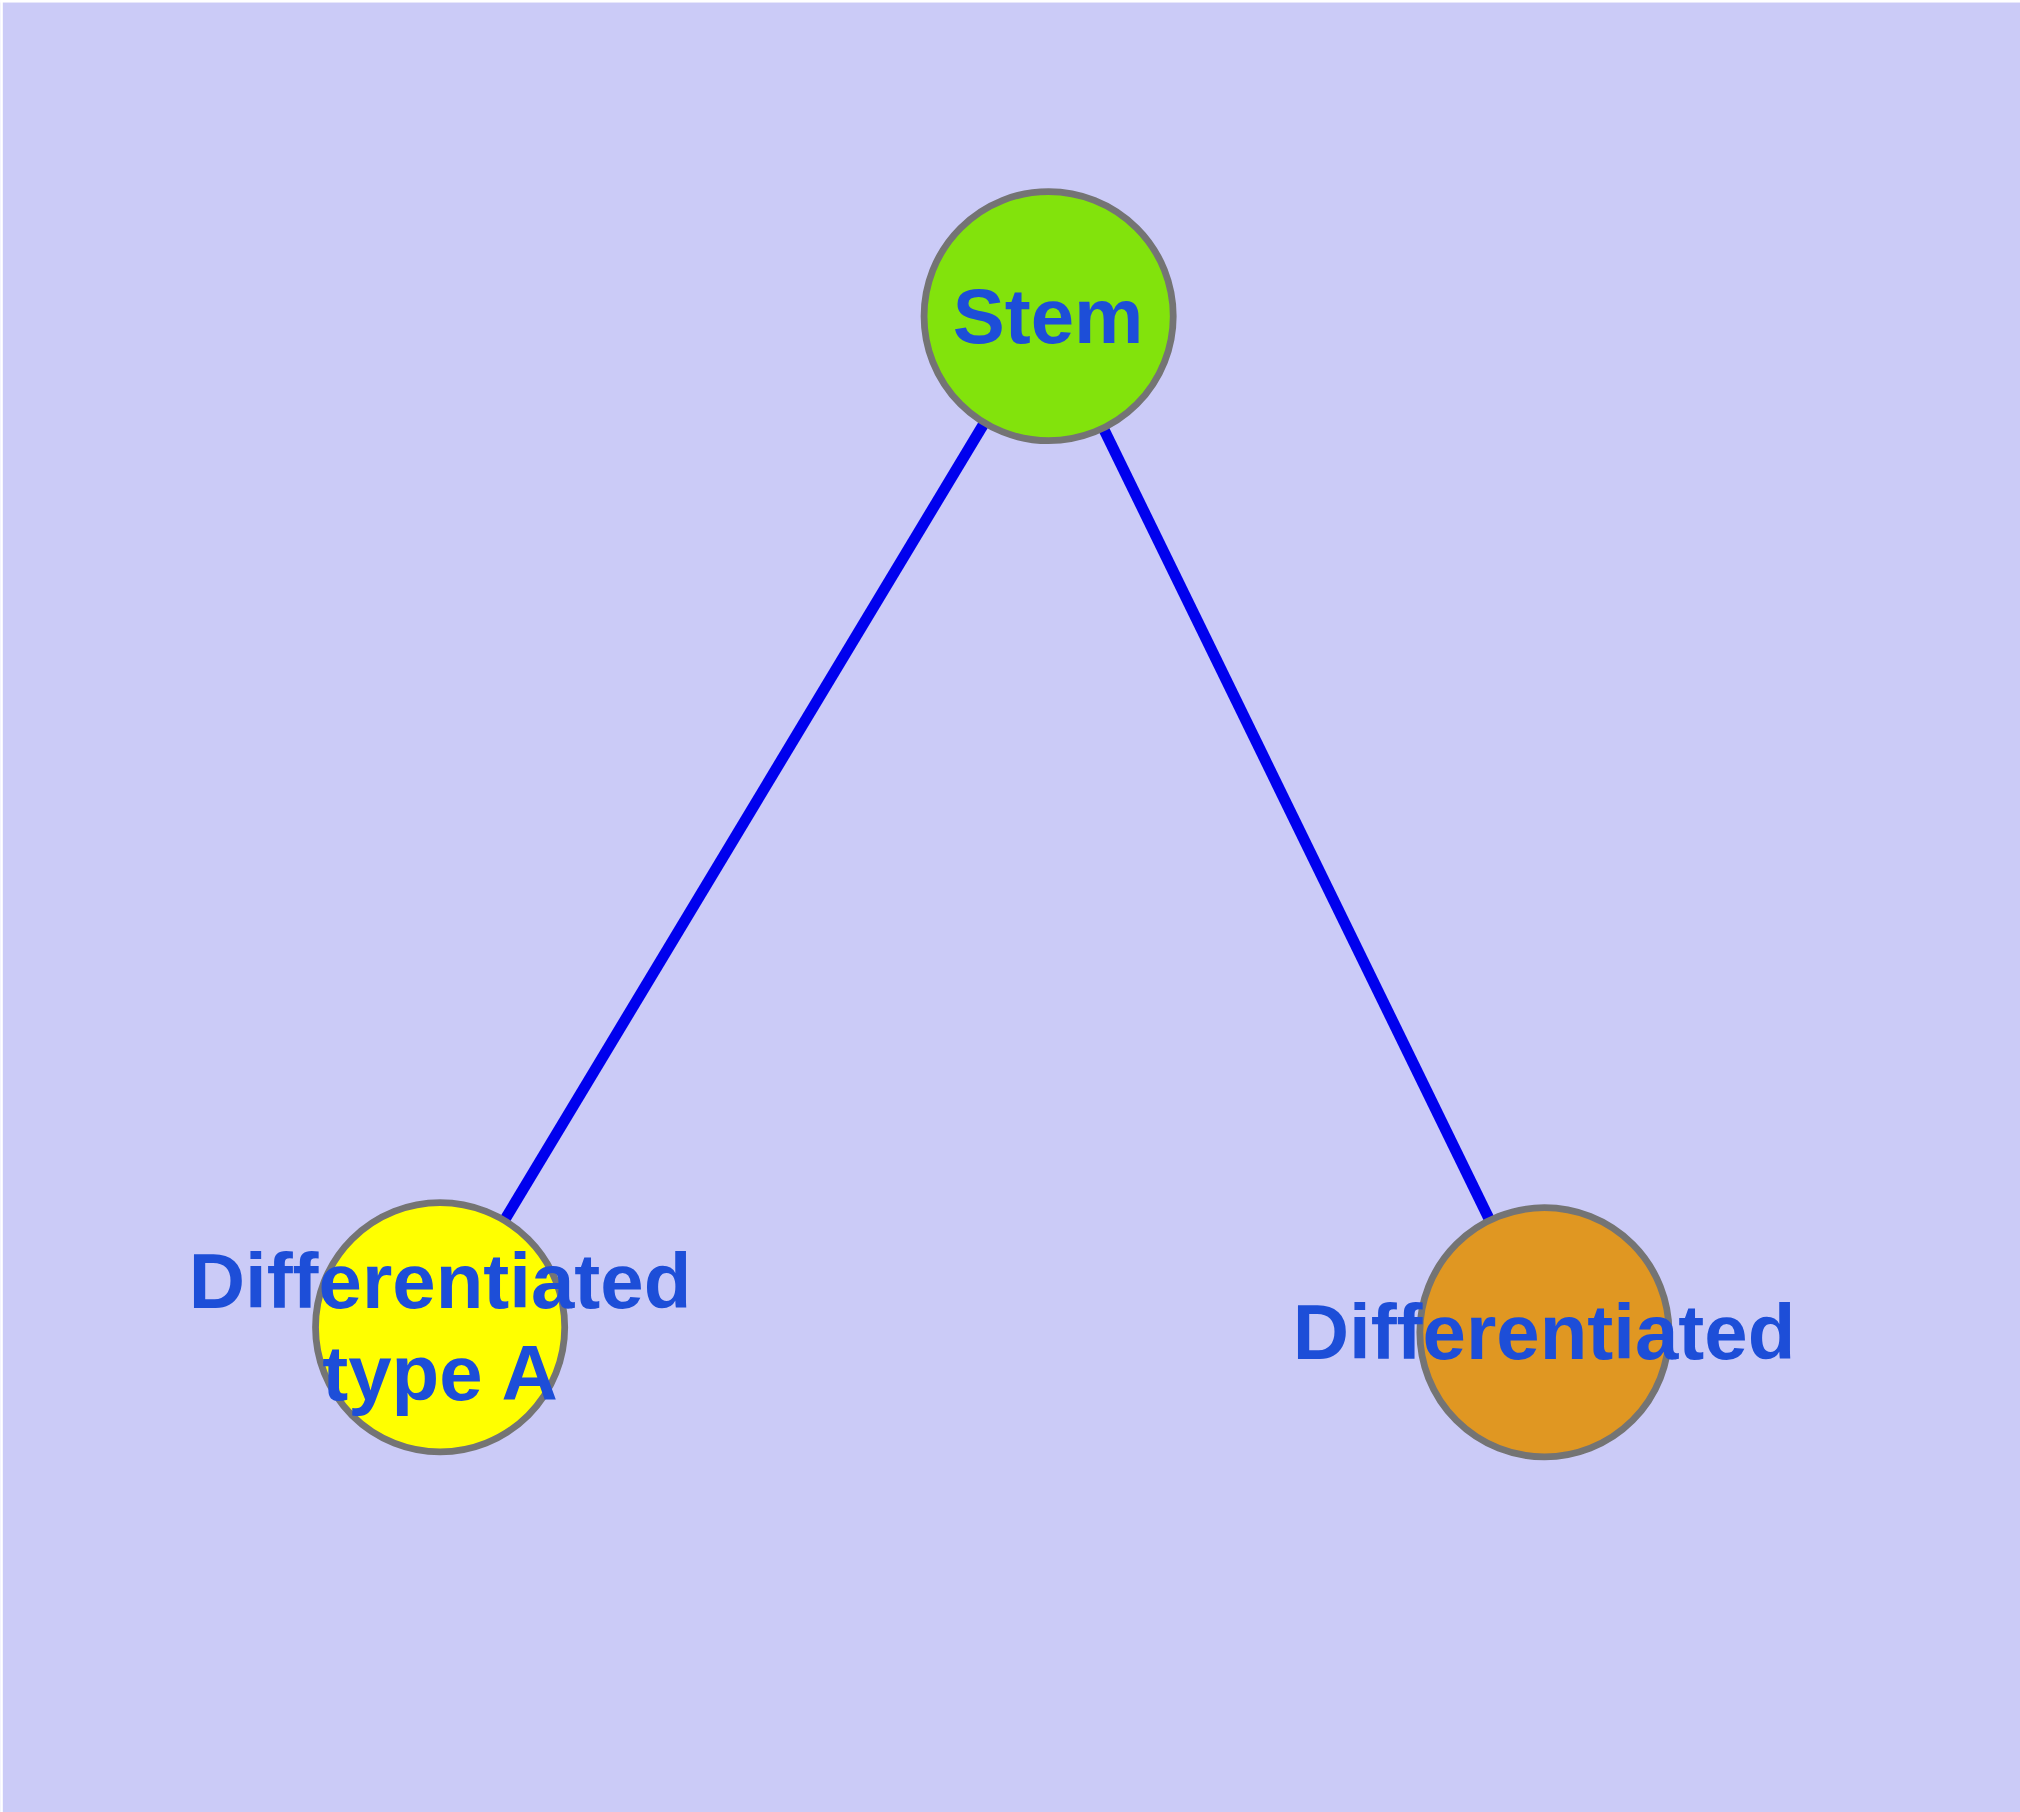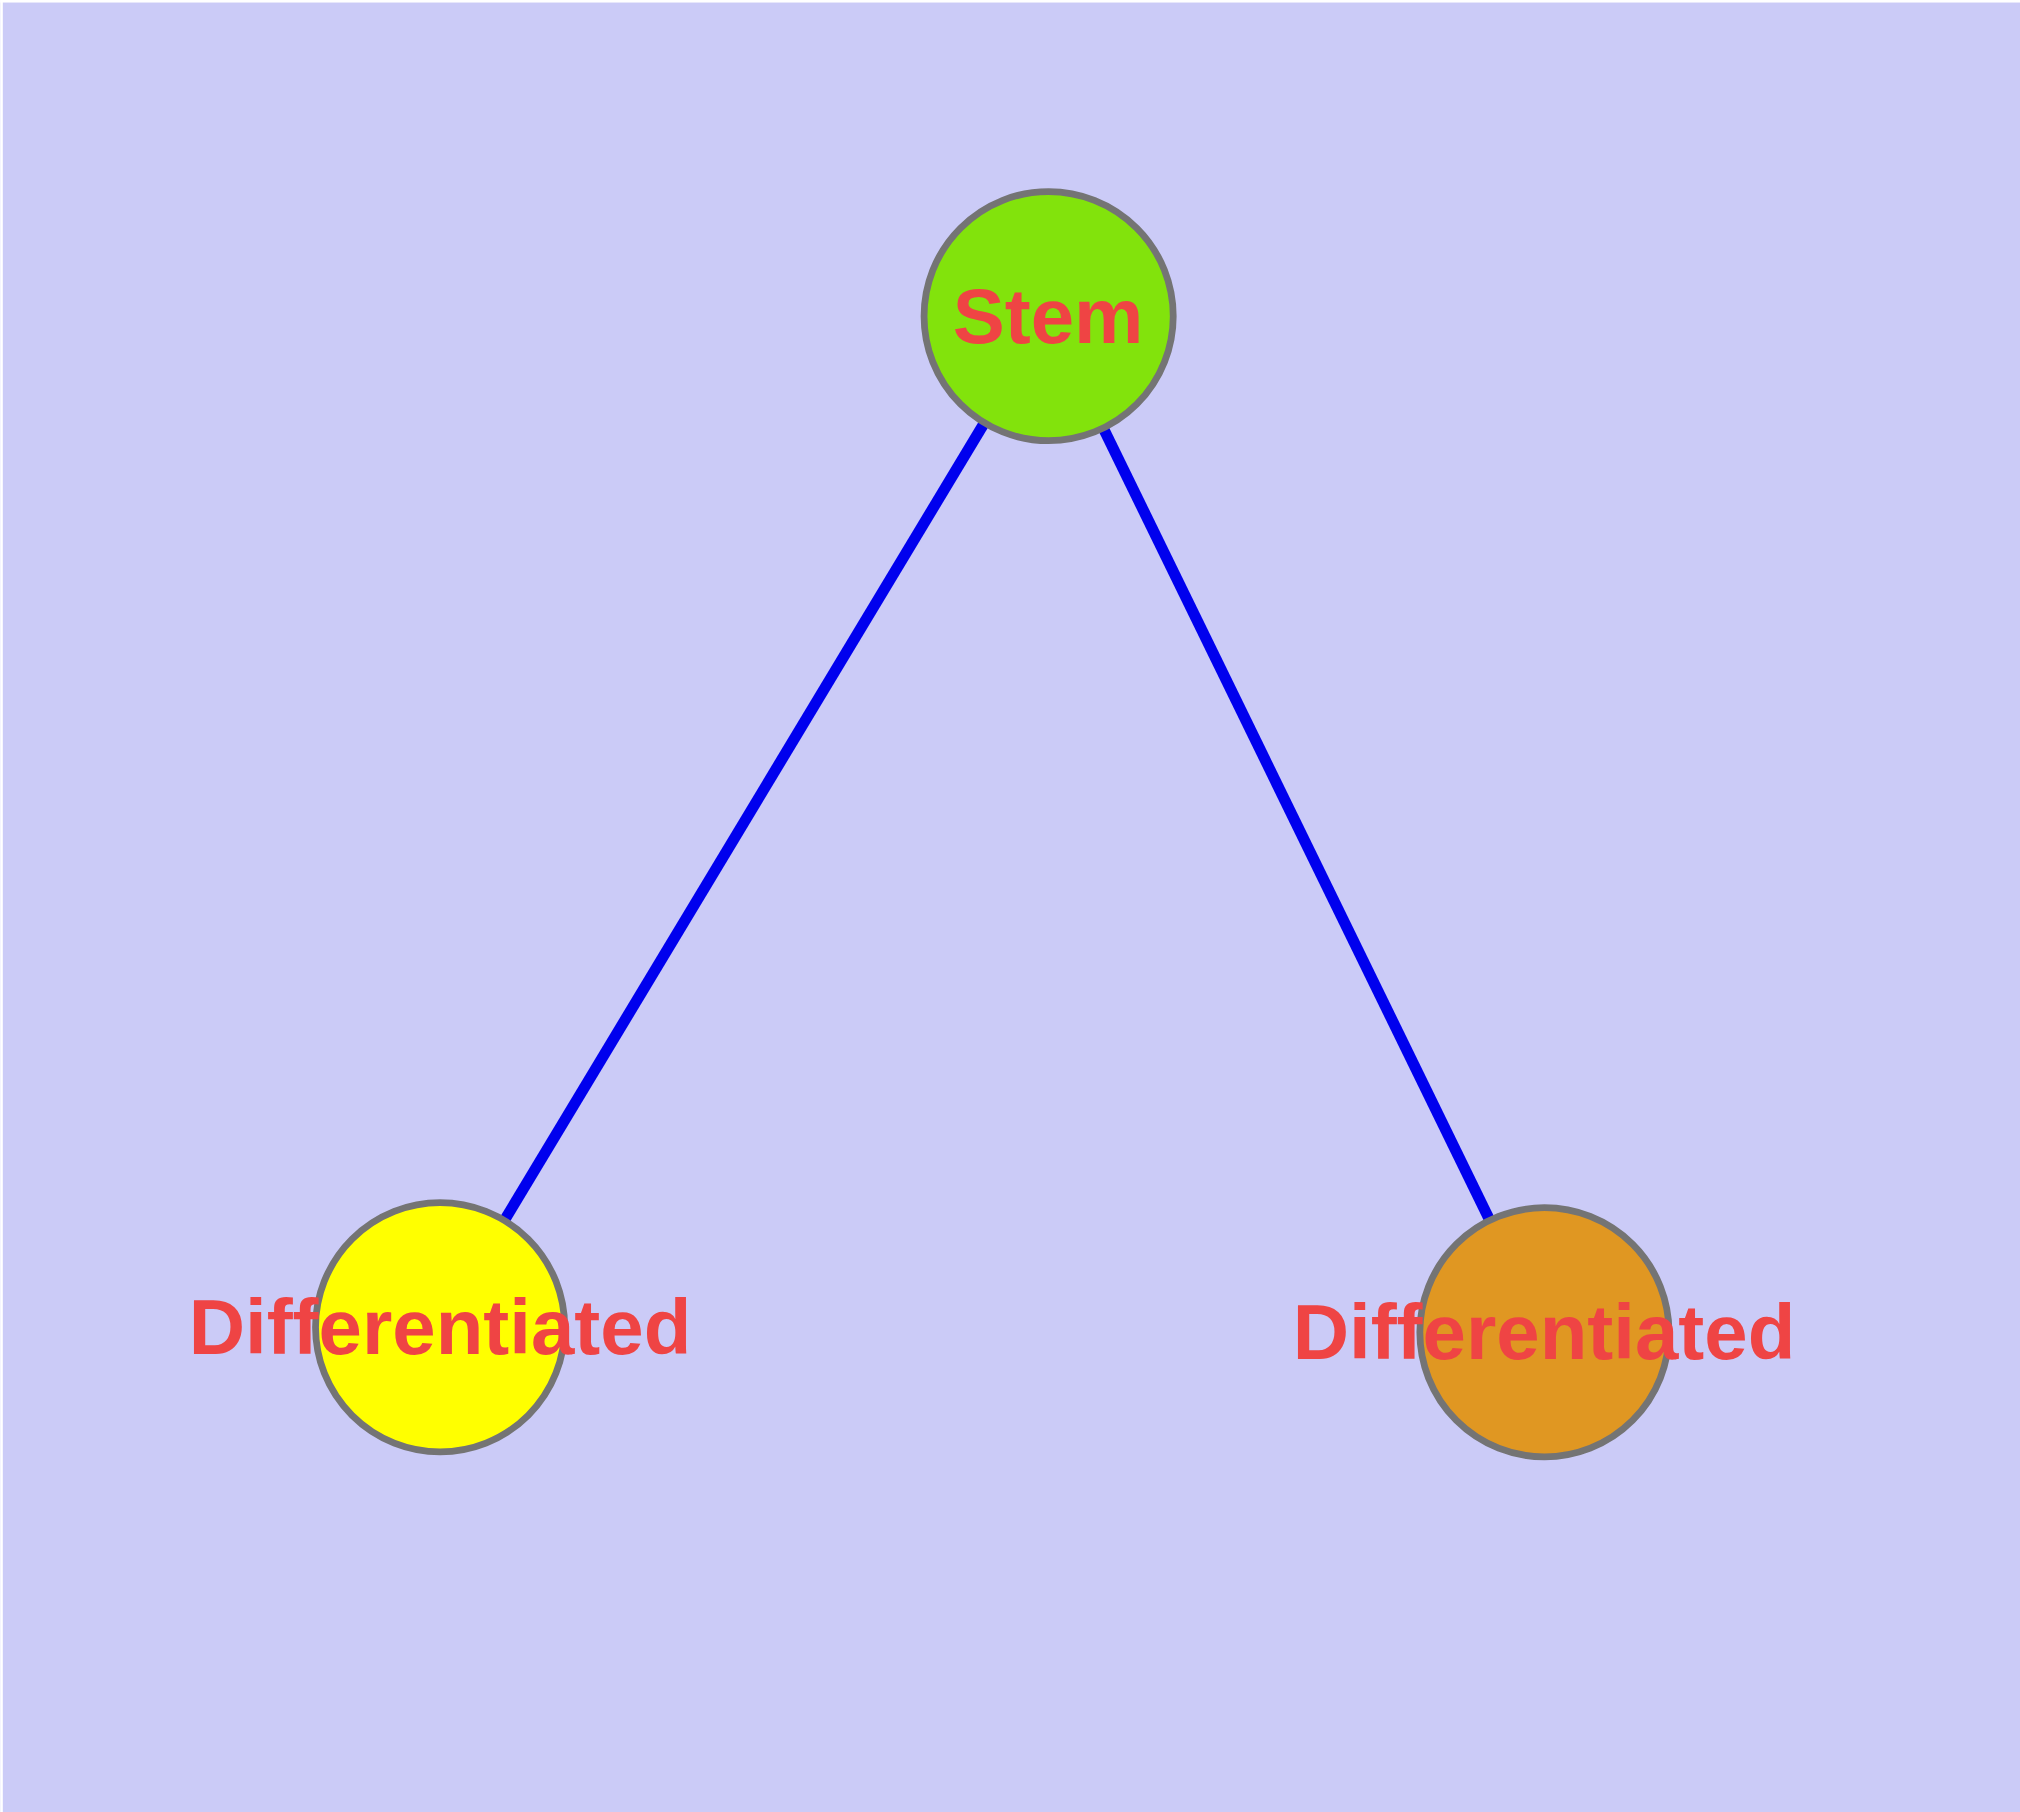--- a/index.html
+++ b/index.html
@@ -18,21 +18,21 @@
   }
   .edge { stroke-width: 13; stroke-linecap: butt; }
   .node { stroke-width: 8; }
   .label {
     position: absolute;
     transform: translate(-50%, -50%);
     text-align: center;
     font-weight: bold;
     font-size: 78px;
     line-height: 92px;
-    color: #ef4444;
+    color: #1d4ed8;
     white-space: nowrap;
   }
 </style>
 </head>
 <body>
 
 <div class="canvas">
 
   <svg class="scene" viewBox="0 0 2384 2138" xmlns="http://www.w3.org/2000/svg">
 
@@ -48,20 +48,21 @@
     <circle class="node" cx="519" cy="1566" r="147" fill="#ffff00" stroke="#747474"></circle>
     <circle class="node" cx="1822" cy="1572" r="147" fill="#e09722" stroke="#747474"></circle>
   </svg>
 
   <div class="label" style="left:1048px; top:316px">
     <div class="line">Stem</div>
   </div>
 
   <div class="label" style="left:440px; top:1327px">
     <div class="line">Differentiated</div>
+    <div class="line">type A</div>
   </div>
 
   <div class="label" style="left:1544px; top:1332px">
     <div class="line">Differentiated</div>
   </div>
 
 </div>
 
 
 </body></html>

